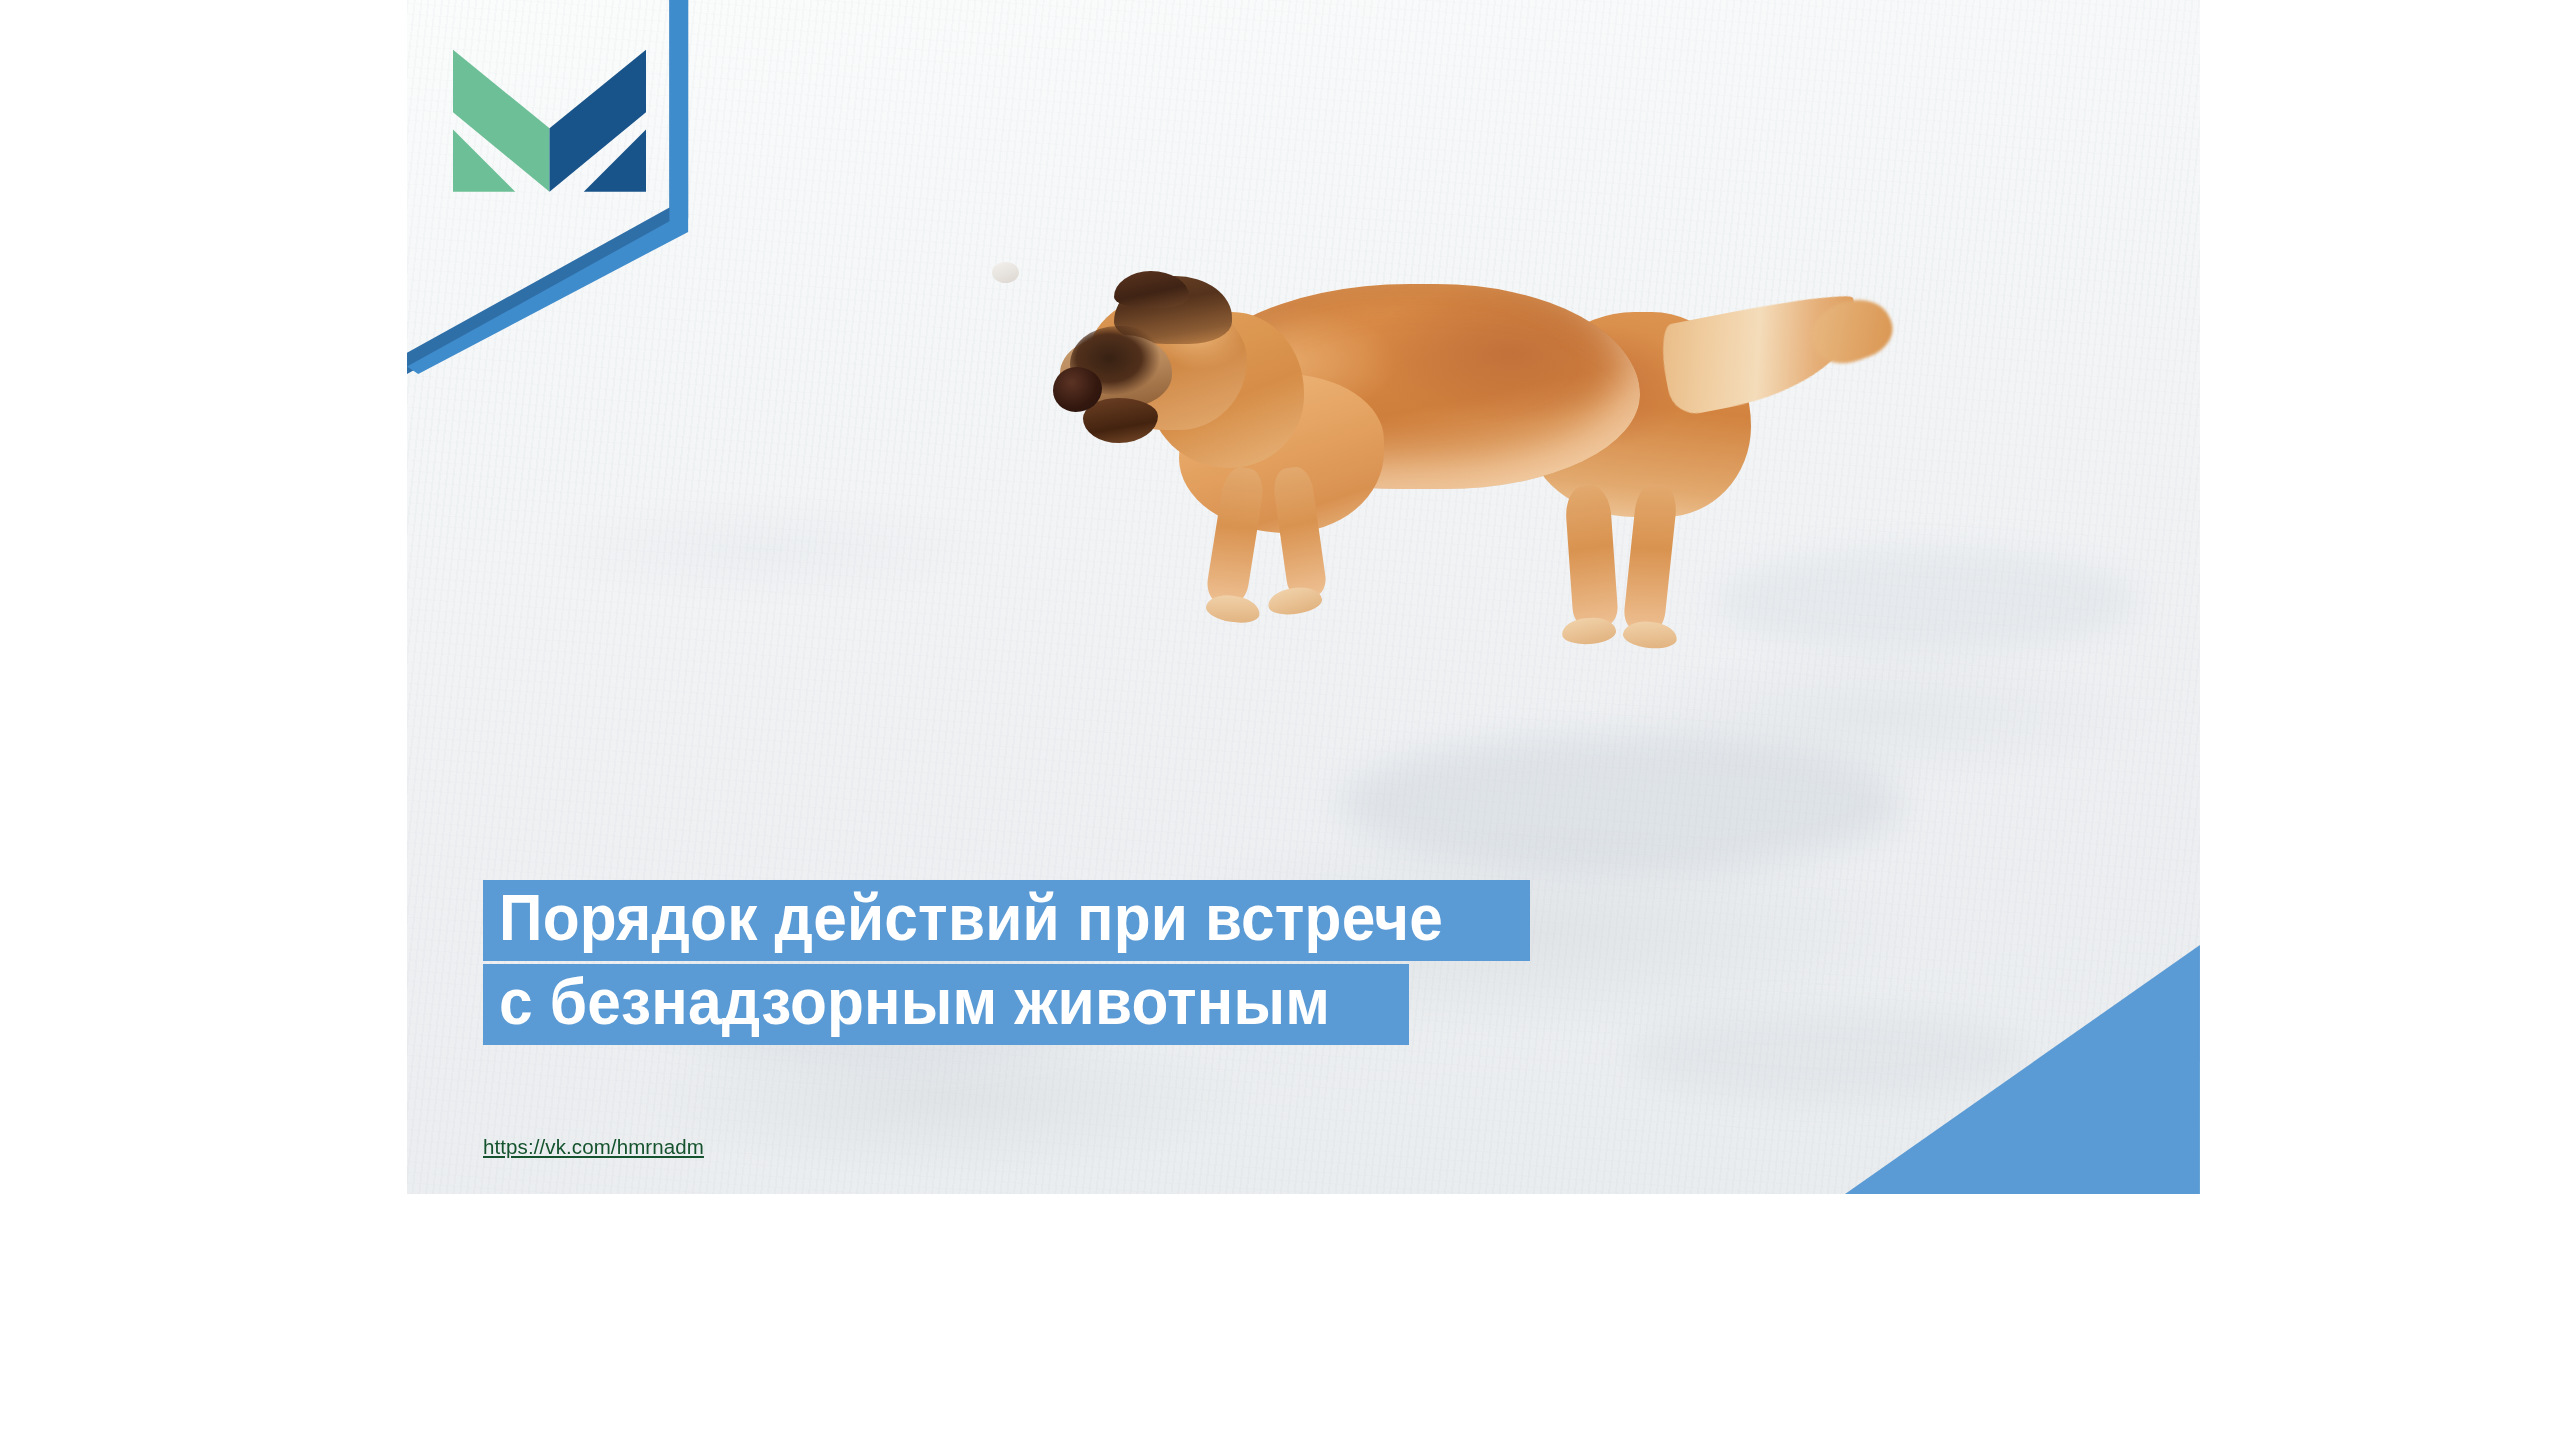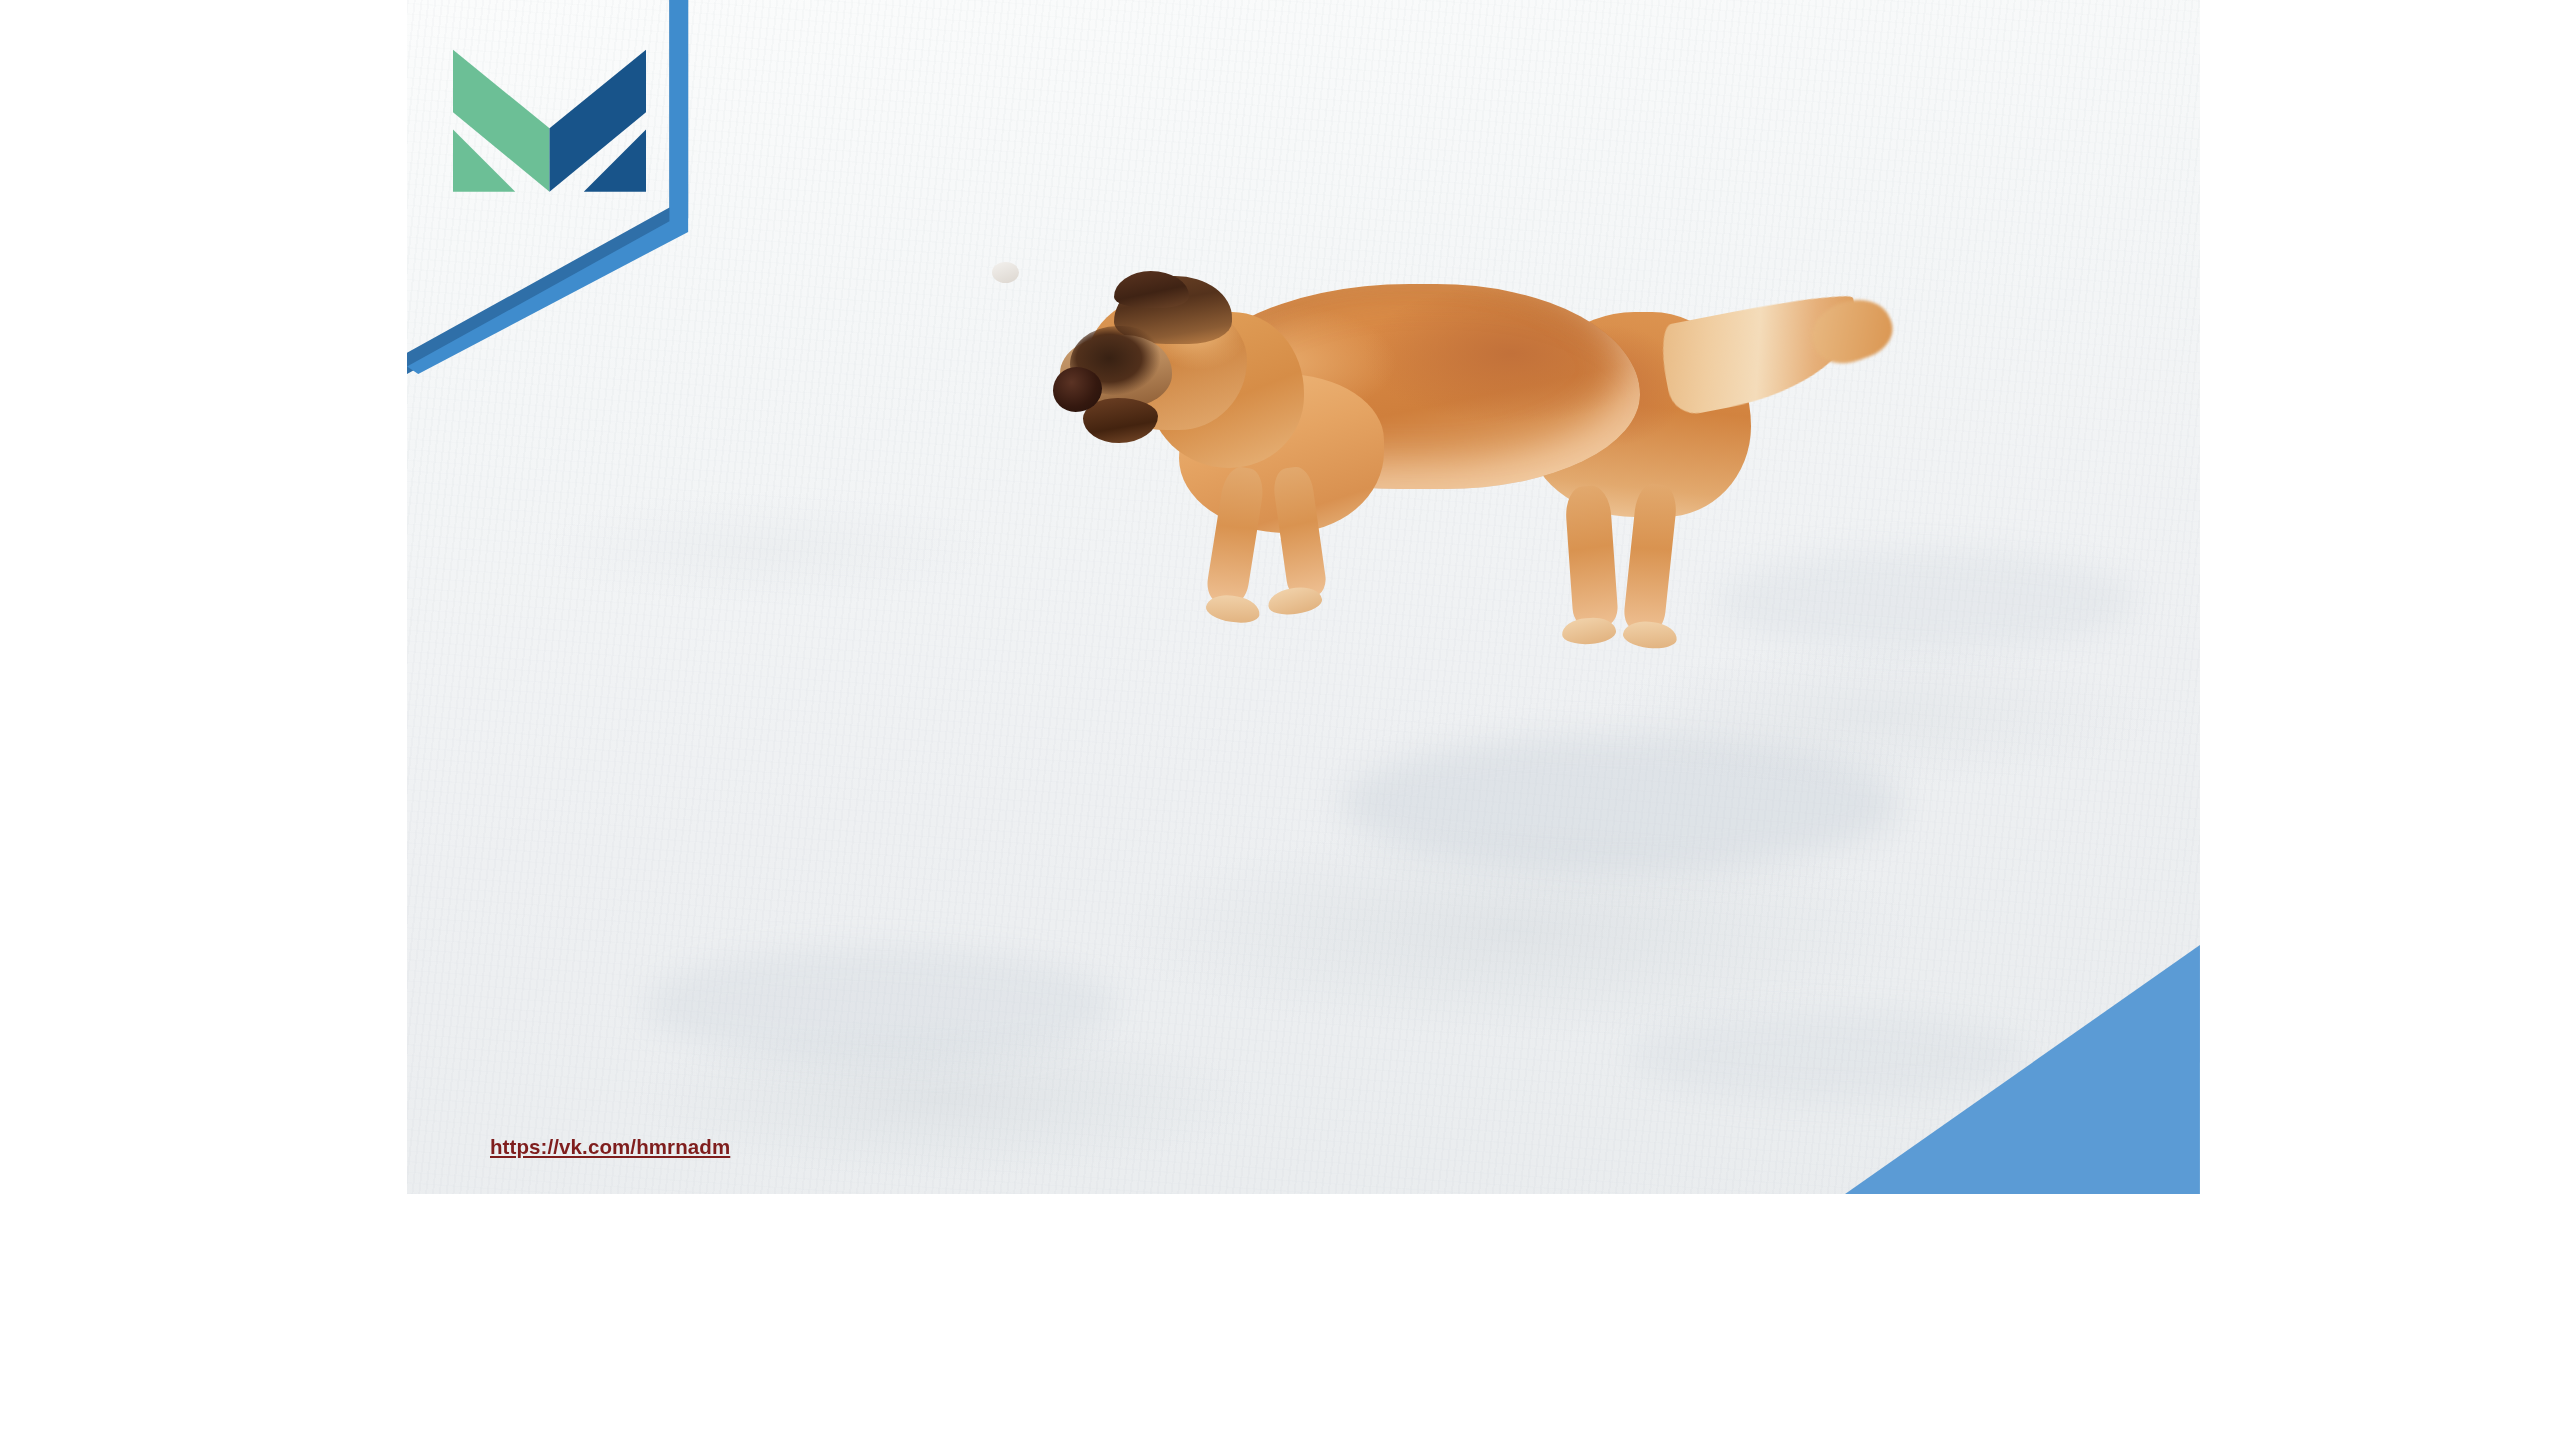--- a/index.html
+++ b/index.html
@@ -95,22 +95,22 @@
   #brtri svg{display:block;width:355px;height:249px;}
 
   
   #title{position:absolute;left:76px;top:880px;}
   .tbar{background:#5b9bd5;display:block;width:max-content;
         padding:3.7px 16px 8.7px 16px;margin-bottom:3.7px;}
   .tbar span{display:block;color:#ffffff;font-weight:700;font-size:65px;line-height:1.05;
         letter-spacing:0.2px;white-space:nowrap;transform:scaleX(.93);transform-origin:left center;}
 
   
-  #url{position:absolute;left:76px;top:1135px;color:#7f1d1d;font-size:20.5px;font-weight:700;
-        letter-spacing:0.1px;white-space:nowrap;margin-left:7px;}
+  #url{position:absolute;left:76px;top:1135px;color:#14532d;font-size:20.5px;font-weight:400;
+        letter-spacing:0.1px;white-space:nowrap;}
 </style>
 </head>
 <body>
 
 <div id="slide">
 
   <div class="photo">
     <div class="snow"></div>
     <div class="snowtex"></div>
 
@@ -167,20 +167,28 @@
       <polygon points="0,22 0,122 155,250 155,148" fill="#6cbf96"></polygon>
 
       <polygon points="0,150 0,250 100,250" fill="#6cbf96"></polygon>
 
       <polygon points="310,22 310,122 155,250 155,148" fill="#18548a"></polygon>
 
       <polygon points="310,150 310,250 210,250" fill="#18548a"></polygon>
     </svg>
   </div>
 
+  <div id="title">
+    <div class="tbar">
+      <span>Порядок действий при встрече</span>
+    </div>
+    <div class="tbar">
+      <span>с безнадзорным животным</span>
+    </div>
+  </div>
 
   <a id="url" href="#">https://vk.com/hmrnadm</a>
 
   <div id="brtri">
     <svg viewBox="0 0 570 400" xmlns="http://www.w3.org/2000/svg">
       <polygon points="570,0 570,400 0,400" fill="#5b9bd5"></polygon>
     </svg>
   </div>
 
 </div>

